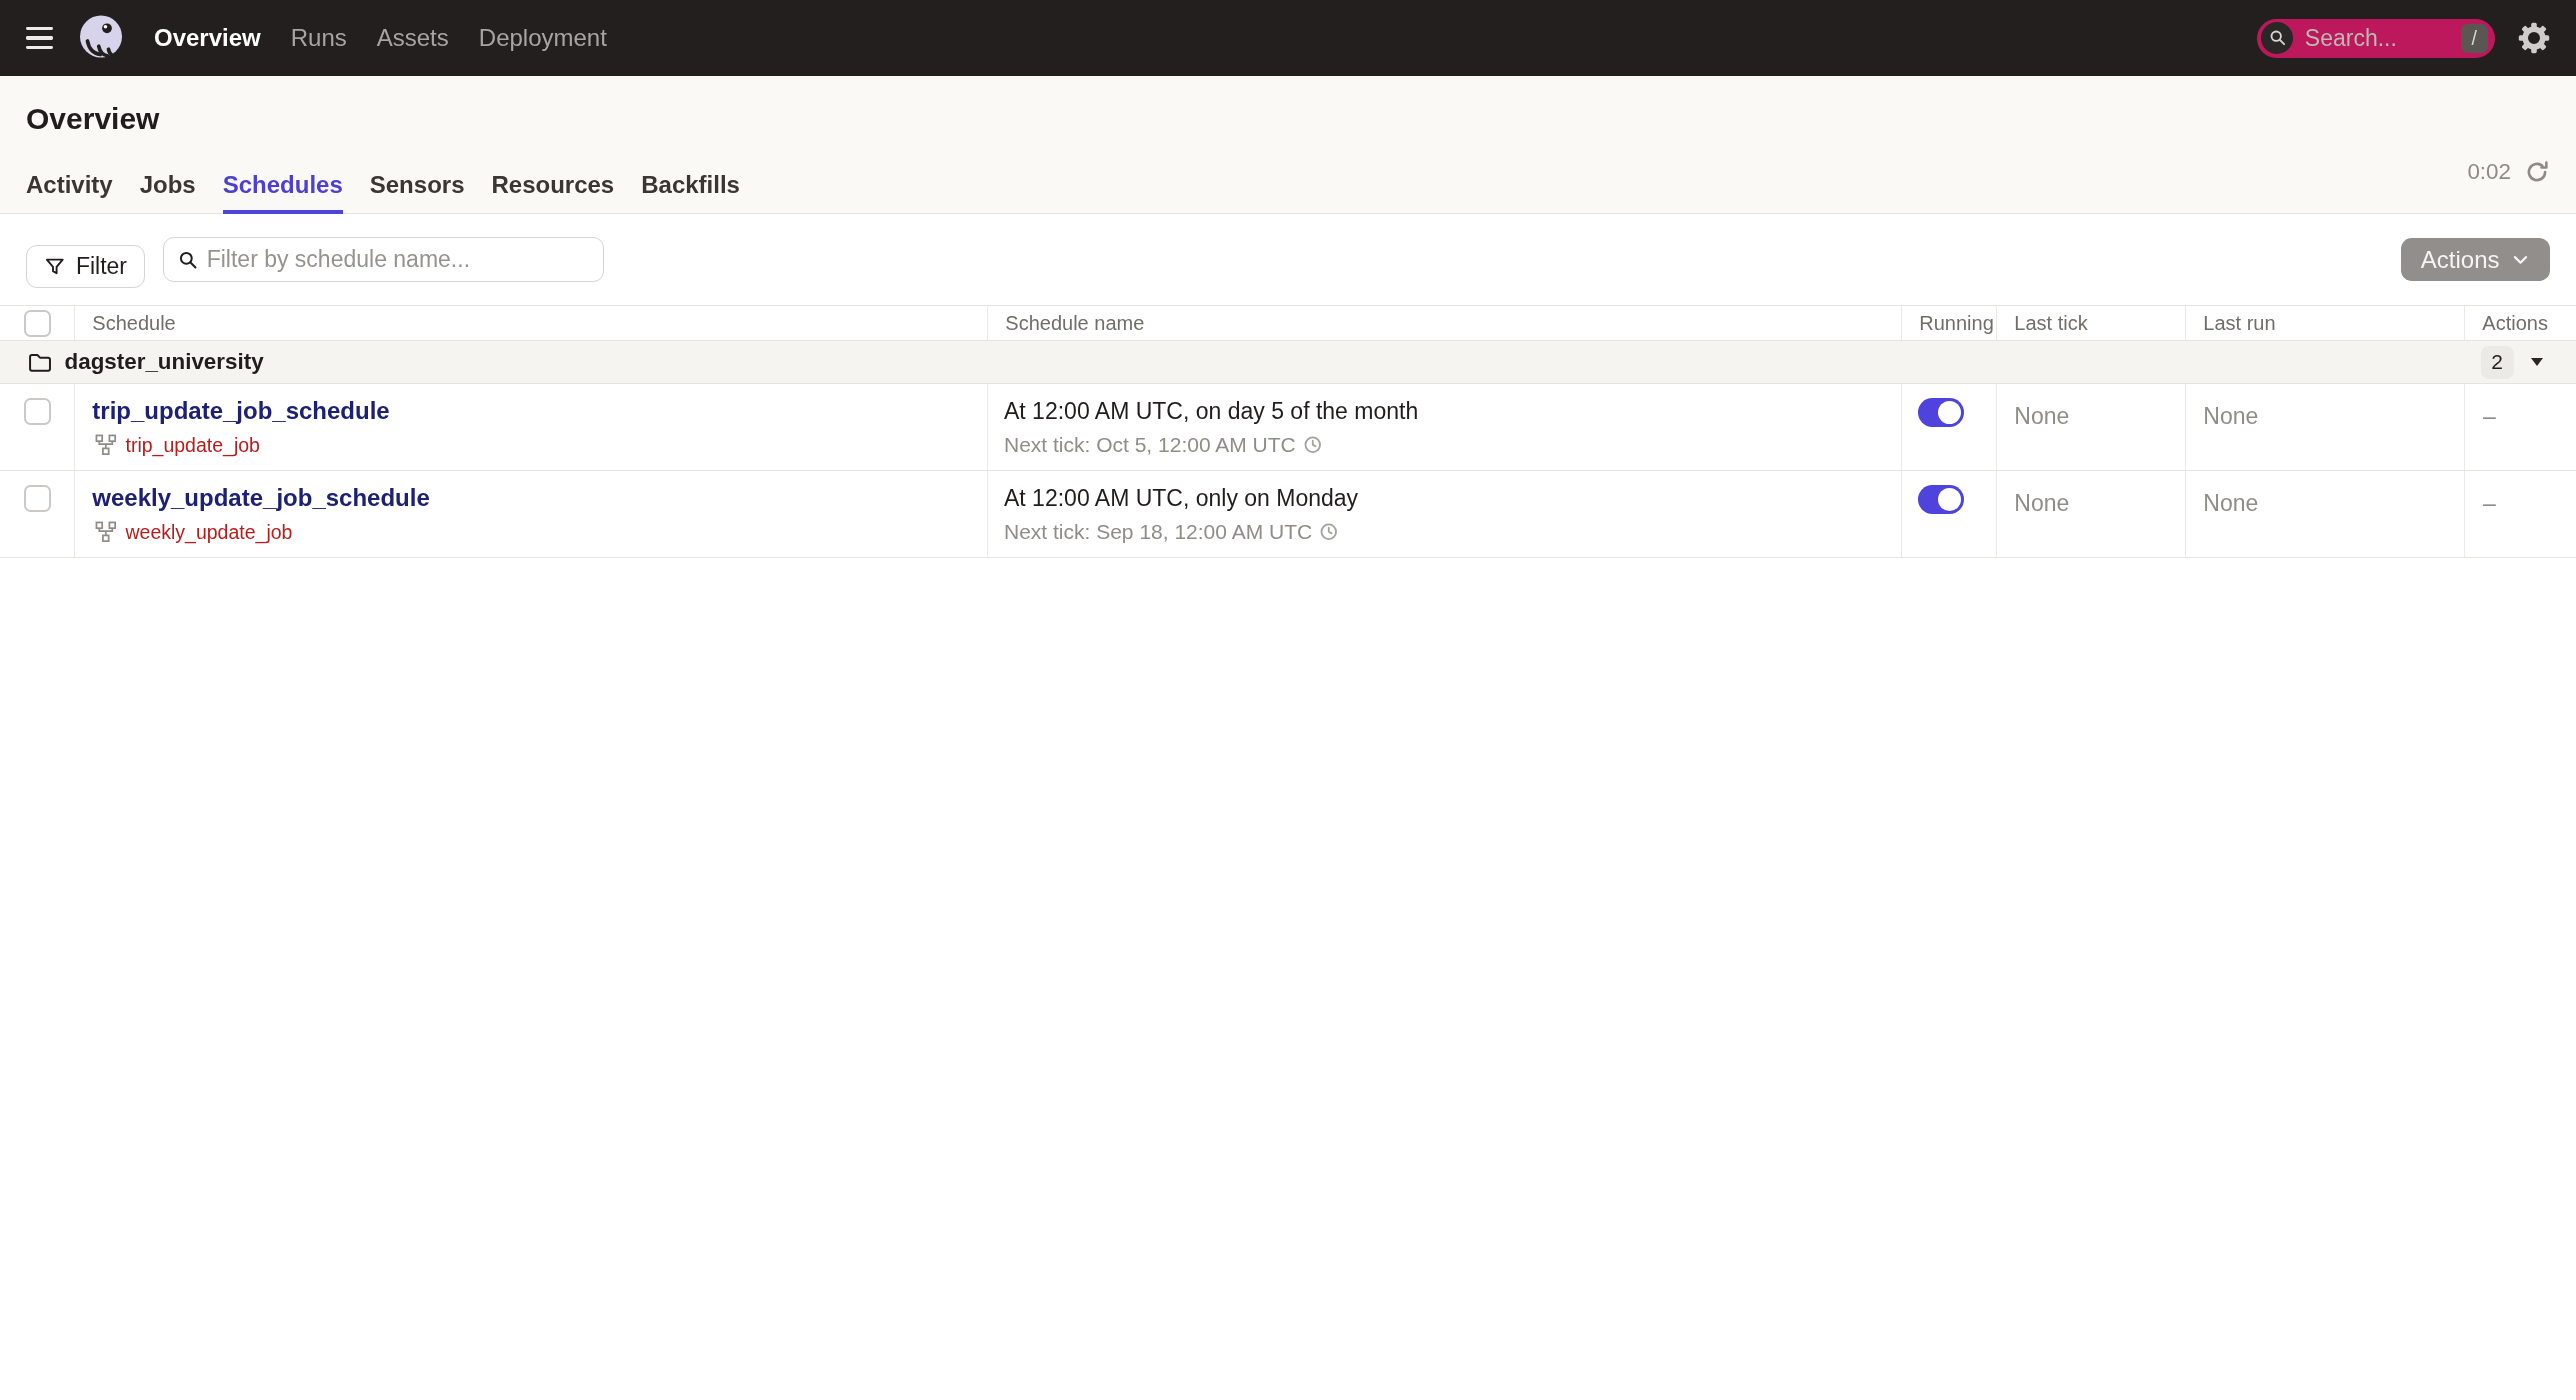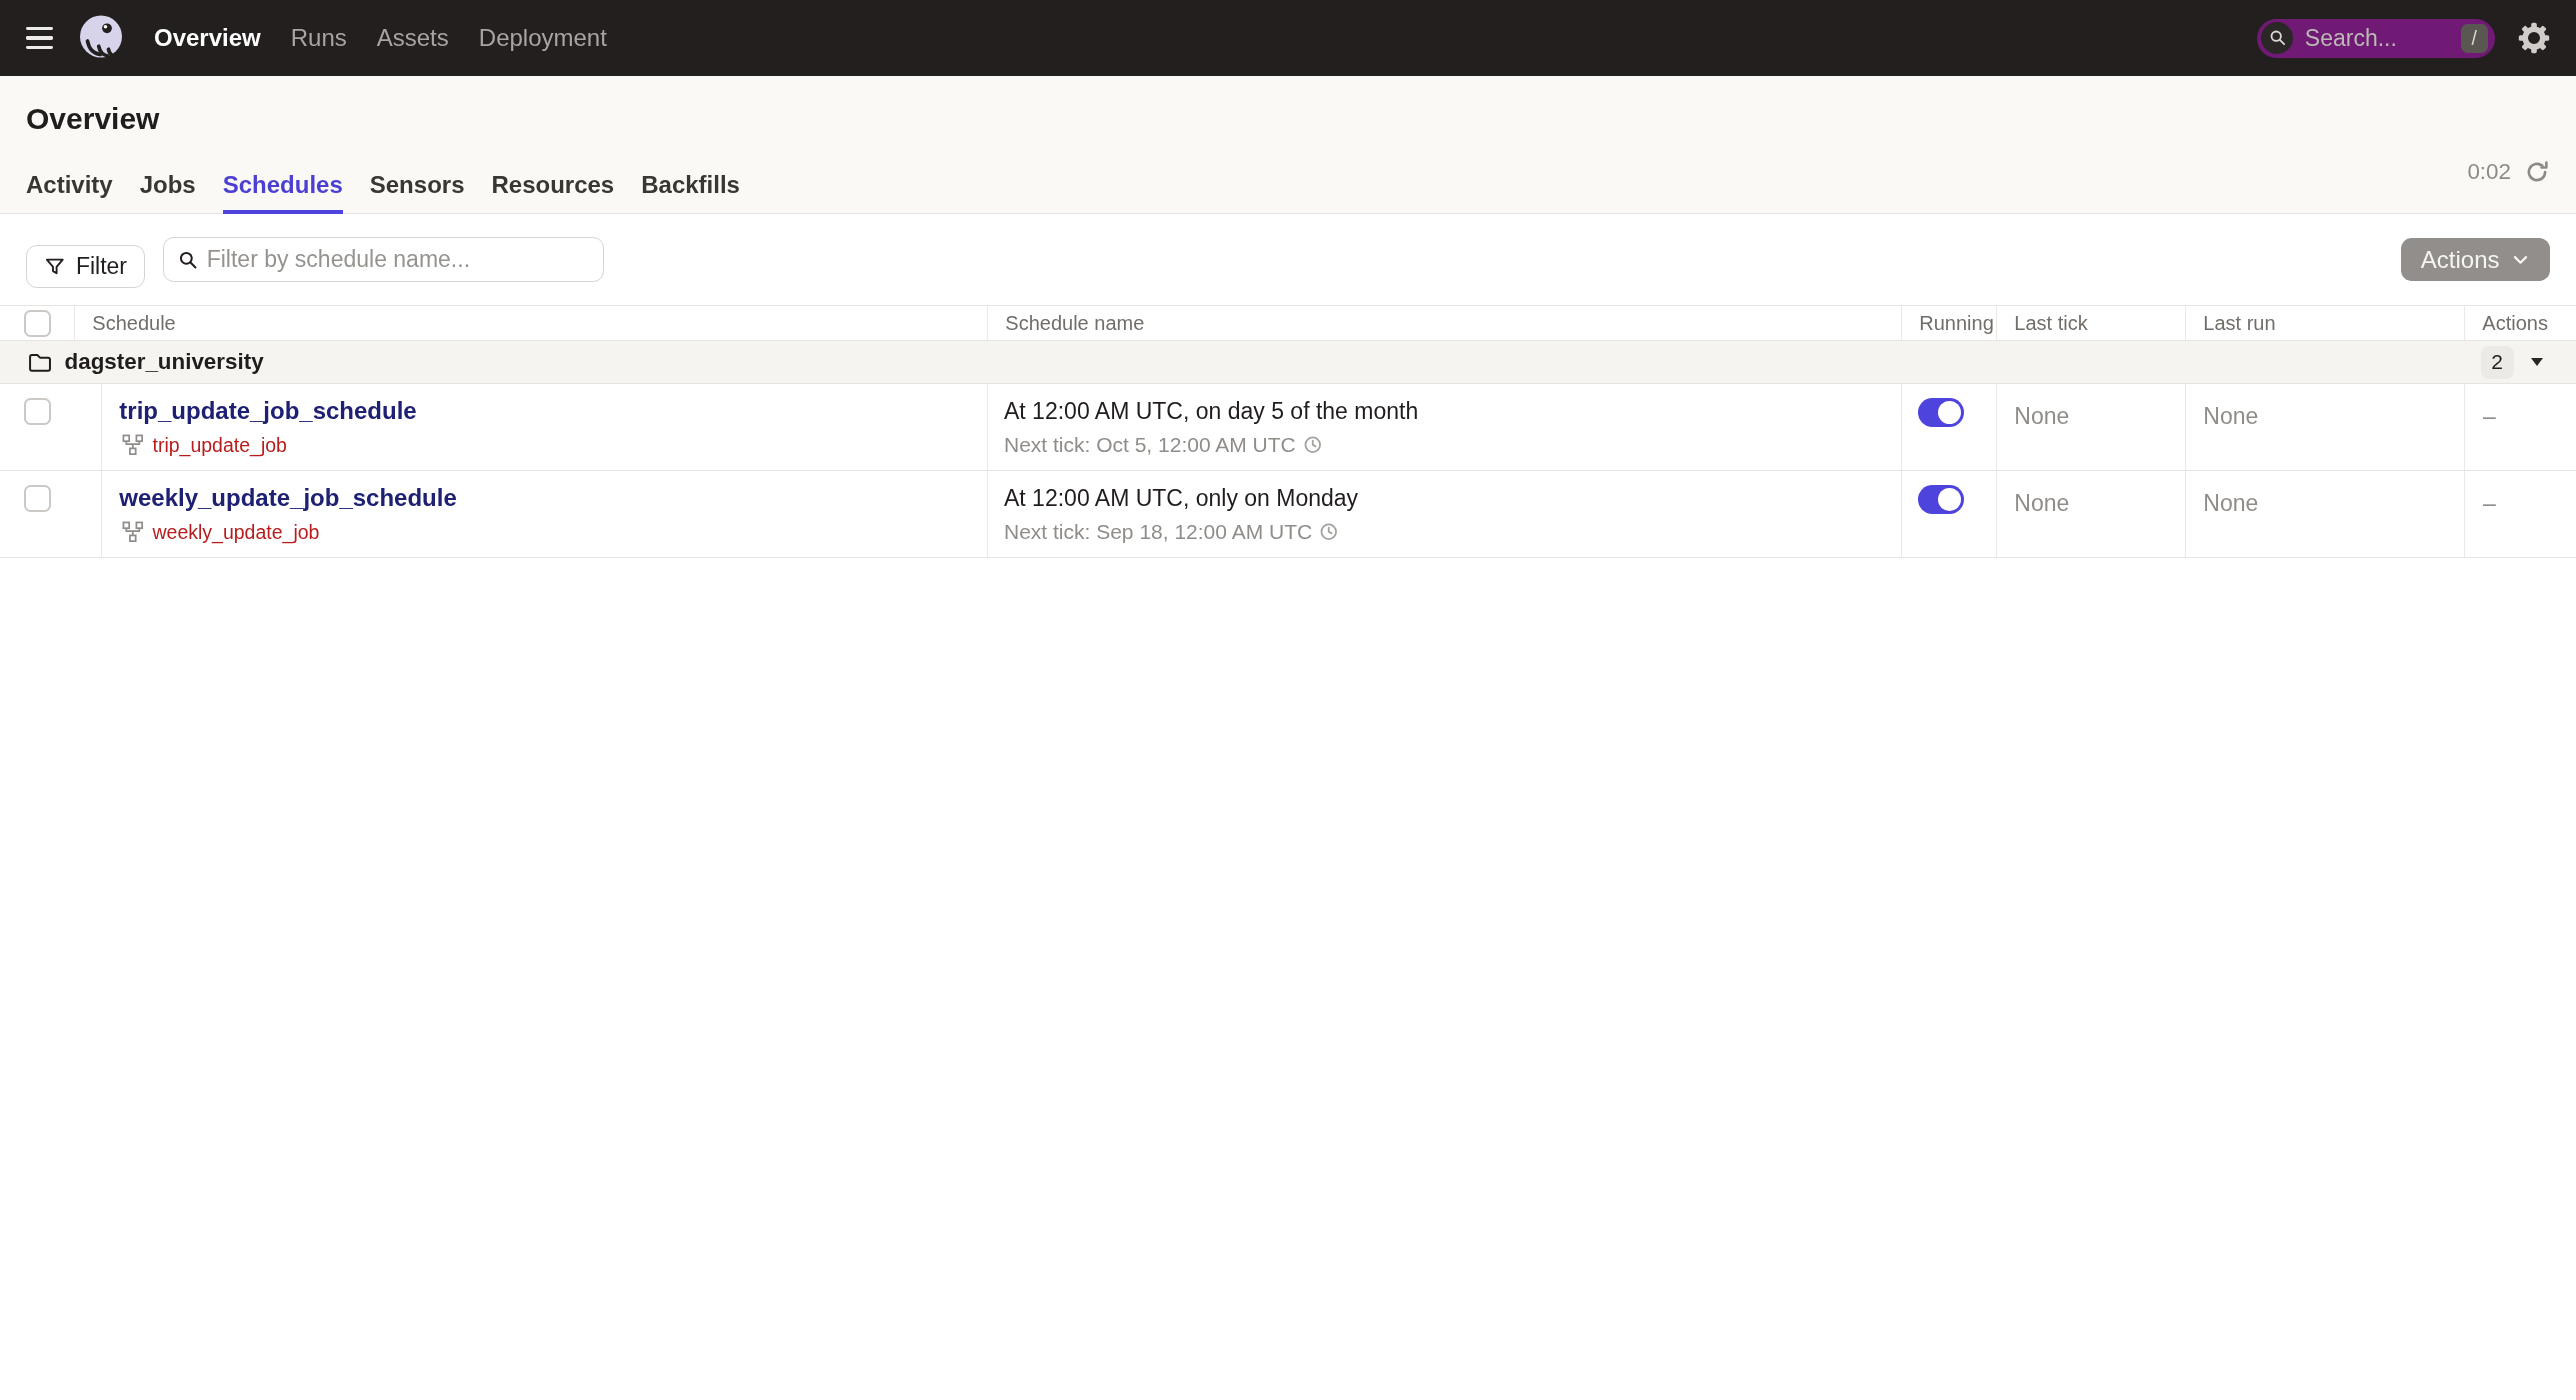--- a/index.html
+++ b/index.html
@@ -9,21 +9,21 @@
 
   
   .topbar { height: 76px; background: #231F1E; display: flex; align-items: center; padding: 0 26px; }
   .hamburger { width: 32px; height: 32px; display: flex; flex-direction: column; justify-content: center; gap: 5.8px; cursor: pointer; background: none; border: none; }
   .hamburger span { display: block; width: 27px; height: 3.6px; background: #EDEBE9; border-radius: 1.4px; }
   .logo { margin-left: 19px; width: 48px; height: 48px; flex: 0 0 auto; }
   .nav { display: flex; align-items: center; gap: 30px; margin-left: 29px; }
   .nav a { text-decoration: none; font-size: 24px; font-weight: 500; color: #A8A4A1; cursor: pointer; }
   .nav a.active { color: #FFFFFF; font-weight: 600; }
   .topbar-spacer { flex: 1; }
-  .searchbox { display: flex; align-items: center; gap: 11.5px; width: 238px; height: 39px; background: #701a75; border-radius: 19.5px; padding: 0 7.2px 0 4.3px; cursor: pointer; }
+  .searchbox { display: flex; align-items: center; gap: 11.5px; width: 238px; height: 39px; background: #be185d; border-radius: 19.5px; padding: 0 7.2px 0 4.3px; cursor: pointer; }
   .searchbox .mag-circle { width: 32px; height: 32px; border-radius: 50%; background: #2B2726; display: flex; align-items: center; justify-content: center; flex: 0 0 auto; }
   .searchbox .search-ph { flex: 1; font-size: 23px; color: #BBB8B5; }
   .searchbox .slash-key { width: 27px; height: 29px; border-radius: 6.5px; background: #5A5652; color: #D8D5D2; font-size: 19.5px; display: flex; align-items: center; justify-content: center; flex: 0 0 auto; }
   .gear-btn { margin-left: 23px; background: none; border: none; cursor: pointer; display: flex; align-items: center; }
 
   
   .pagehead { height: 138px; background: #FAF9F6; border-bottom: 1.4px solid #E6E4E1; position: relative; padding: 0 26px; }
   .page-title { font-size: 30px; font-weight: 600; color: #211D1C; padding-top: 26px; }
   .tabs { position: absolute; left: 26px; bottom: -1.4px; display: flex; gap: 27px; }
   .tab { font-size: 24px; font-weight: 600; color: #3A3632; padding-bottom: 11.5px; border-bottom: 4.3px solid transparent; cursor: pointer; }
@@ -51,21 +51,21 @@
   .tbl-header .cell-check { align-items: center; }
 
   .group-row { height: 43px; background: #F5F4F1; border-bottom: 1.4px solid #E6E4E1; display: flex; align-items: center; padding: 0 33px 0 27px; }
   .group-name { font-size: 22.4px; font-weight: 700; color: #211D1C; margin-left: 13px; }
   .group-spacer { flex: 1; }
   .count-badge { min-width: 33px; height: 33px; border-radius: 8px; background: #ECEAE7; color: #211D1C; font-size: 21px; display: flex; align-items: center; justify-content: center; padding: 0 5.8px; }
   .caret-down { width: 0; height: 0; border-left: 6.5px solid transparent; border-right: 6.5px solid transparent; border-top: 8.7px solid #2A2624; margin-left: 17.3px; cursor: pointer; }
 
   .tbl-row { height: 87px; border-bottom: 1.4px solid #E6E4E1; }
   .tbl-row .cell-check { padding-top: 14.4px; align-items: flex-start; }
-  .cell-name { padding: 13px 0 0 17.3px; margin-left: 27px; }
+  .cell-name { padding: 13px 0 0 17.3px; }
   .sched-link { font-size: 24px; font-weight: 600; color: #1D2073; text-decoration: none; cursor: pointer; }
   .job-line { display: flex; align-items: center; gap: 8.7px; margin-top: 8.7px; margin-left: 2.9px; }
   .job-link { font-size: 19.5px; color: #b91c1c; text-decoration: none; cursor: pointer; }
   .cell-schedule { padding: 13px 0 0 16px; }
   .cron-text { font-size: 23px; color: #211D1C; line-height: 29px; }
   .next-tick { display: flex; align-items: center; gap: 7.2px; margin-top: 7.2px; font-size: 21px; color: #908D89; }
   .cell-running { padding: 14.4px 0 0 16px; }
   .toggle { width: 46px; height: 29px; border-radius: 14.4px; background: #4F43DD; position: relative; cursor: pointer; border: none; }
   .toggle .knob { position: absolute; top: 2.9px; right: 2.9px; width: 23px; height: 23px; border-radius: 50%; background: #fff; }
   .cell-plain { padding: 19px 0 0 17.3px; font-size: 23px; color: #908D89; }

